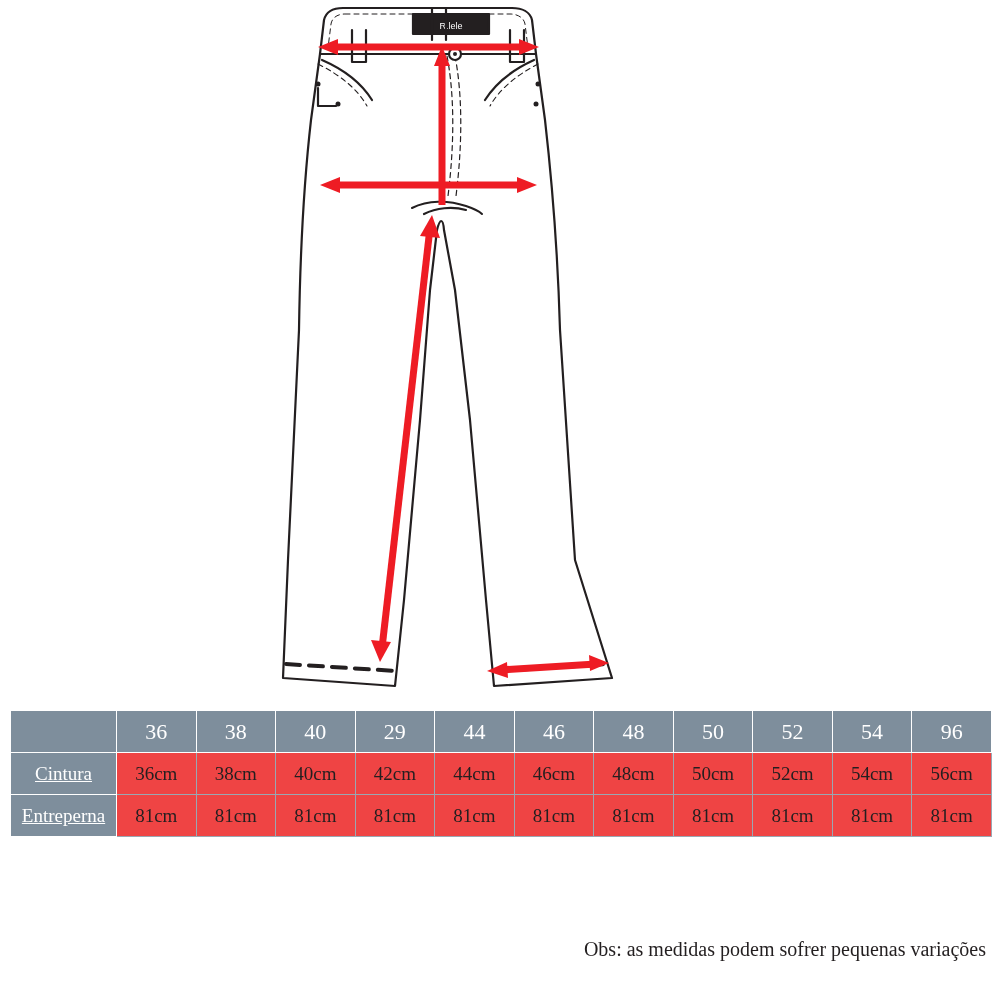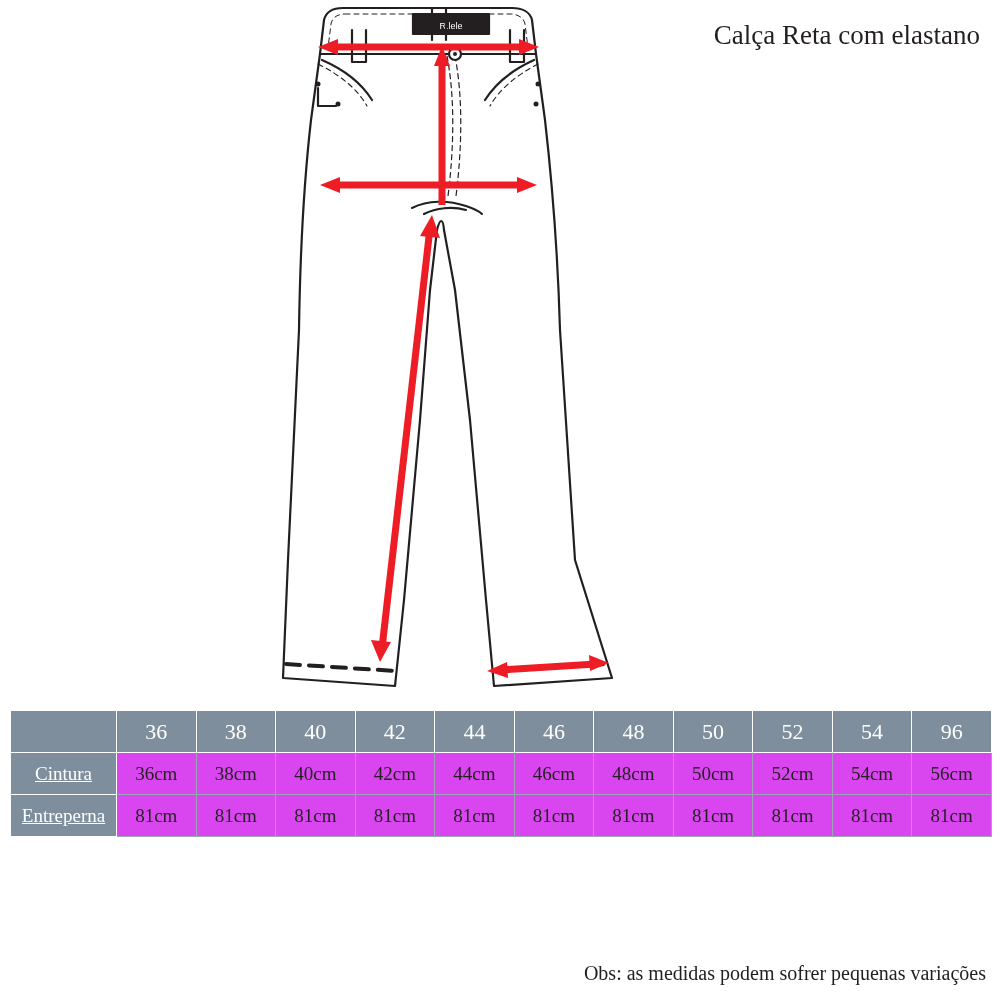--- a/index.html
+++ b/index.html
@@ -70,42 +70,41 @@
   }
   #size-table tbody th.rowlabel {
     background: #7e8e9c;
     color: #ffffff;
     font-weight: normal;
     font-size: 19px;
     width: 105px;
     text-decoration: underline;
   }
   #size-table tbody td {
-    background: #d946ef;
+    background: #ef4444;
     color: #231f20;
     border: 1px solid #9aa7b2;
   }
   #obs {
     position: absolute;
     right: 16px;
-    top: 962px;
+    top: 938px;
     font-size: 20px;
     color: #231f20;
     font-family: "Liberation Serif", serif;
     white-space: nowrap;
   }
 </style>
 </head>
 <body>
 
 <div id="page">
 
   <div id="illustration">
 
-    <div id="title">Calça Reta com elastano</div>
 
     <svg id="pants-svg" width="1002" height="710" viewBox="0 0 1002 710">
       <g fill="none" stroke="#231f20" stroke-width="2.2" stroke-linejoin="round" stroke-linecap="round">
 
         <path d="M343 8 L512 8 C522 8 530 12 532 20 L536 54 L320 54 L324 20 C326 12 333 8 343 8 Z" fill="#ffffff"></path>
         <path d="M345 14 L510 14 C518 14 524 18 525 24 L528 48 L328 48 L331 24 C332 18 337 14 345 14 Z" fill="none" stroke="#231f20" stroke-width="1" stroke-dasharray="5,4"></path>
 
         <rect x="413" y="14" width="76" height="20" fill="#231f20"></rect>
         <text x="451" y="29" font-family="'Liberation Sans', sans-serif" font-size="9" fill="#ffffff" text-anchor="middle" stroke="none">R.lele</text>
 
@@ -166,21 +165,21 @@
     </svg>
   </div>
 
   <table id="size-table">
     <thead>
       <tr>
         <th class="corner"></th>
         <th>36</th>
         <th>38</th>
         <th>40</th>
-        <th>42</th>
+        <th>29</th>
         <th>44</th>
         <th>46</th>
         <th>48</th>
         <th>50</th>
         <th>52</th>
         <th>54</th>
         <th>96</th>
       </tr>
     </thead>
     <tbody>

